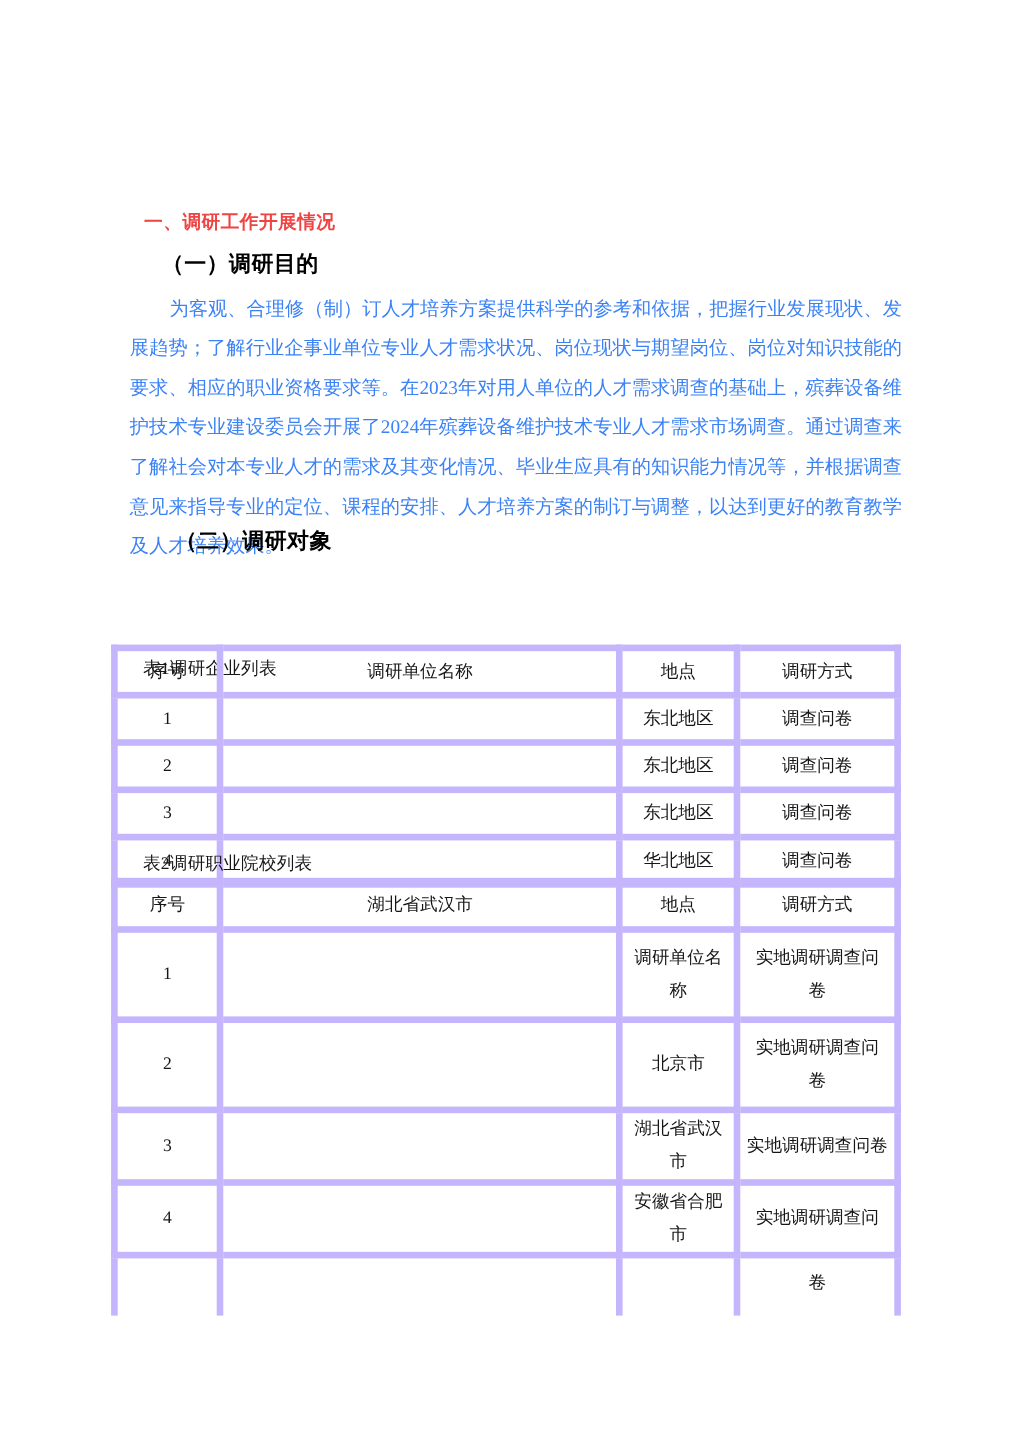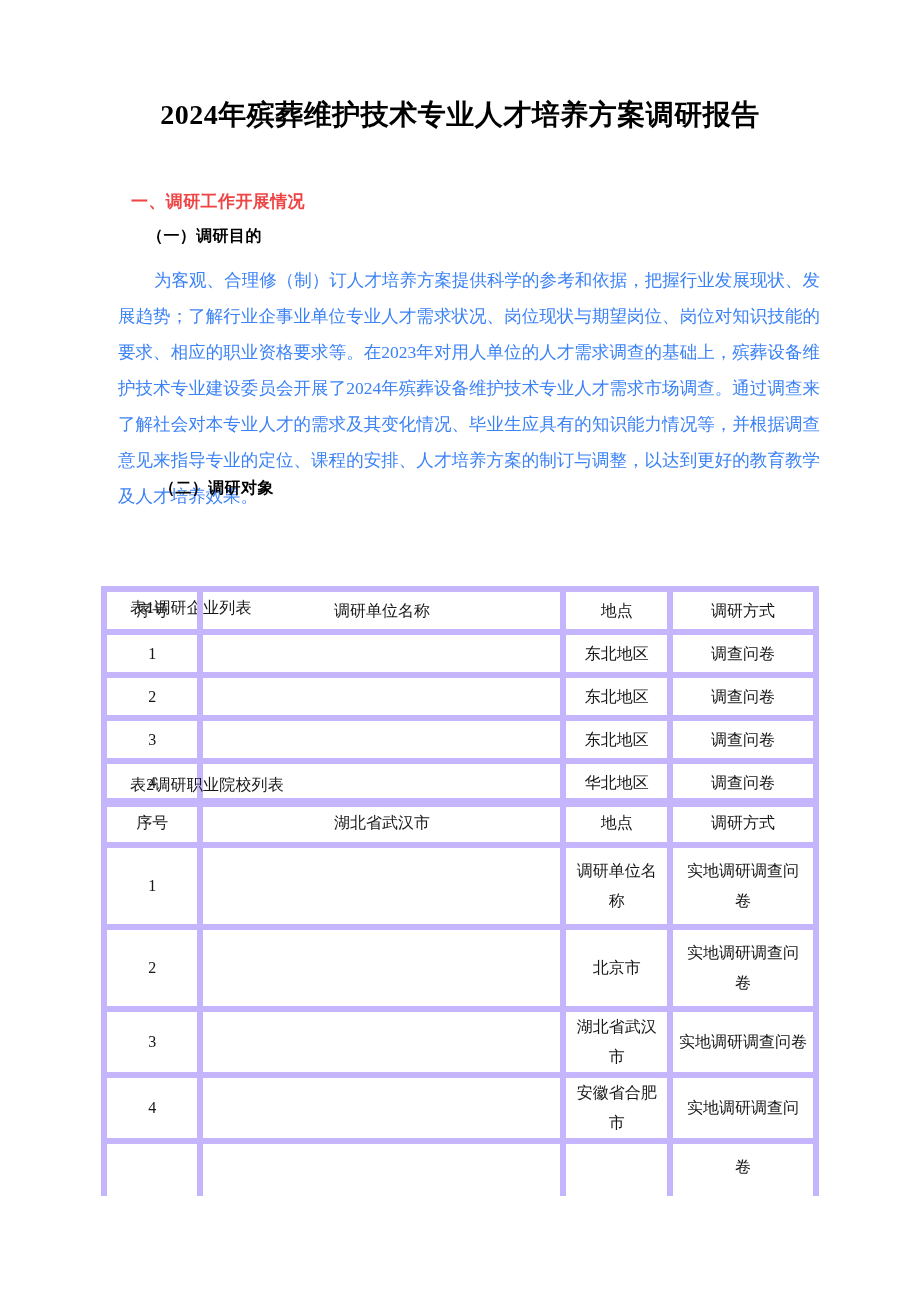--- a/index.html
+++ b/index.html
@@ -36,21 +36,21 @@
     position: absolute;
     left: 131px;
     font-size: 17px;
     font-weight: 700;
     color: #ef4444;
     letter-spacing: 0.4px;
   }
   .h2-heading {
     position: absolute;
     left: 147px;
-    font-size: 16px;
+    font-size: 20px;
     font-weight: 700;
     color: #000000;
     letter-spacing: 0.4px;
   }
   .body-par {
     position: absolute;
     left: 118px;
     width: 702px;
     font-size: 17.5px;
     line-height: 36px;
@@ -106,21 +106,20 @@
     display: block;
     text-align: center;
   }
   td.loc-left { text-align: left; padding-left: 6px; }
 </style>
 </head>
 <body>
 
 <div class="page">
 
-  <div class="doc-title">2024年殡葬维护技术专业人才培养方案调研报告</div>
 
   <div class="h1-heading" style="top:190px;">一、调研工作开展情况</div>
 
   <div class="h2-heading" style="top:226px;">（一）调研目的</div>
 
   <div class="body-par" style="top:262px;"><span class="indent"></span><span>为客观、合理修（制）订人才培养方案提供科学的参考和依据，把握行业发展现状、发展趋势；了解行业企事业单位专业人才需求状况、岗位现状与期望岗位、岗位对知识技能的要求、相应的职业资格要求等。在2023年对用人单位的人才需求调查的基础上，殡葬设备维护技术专业建设委员会开展了2024年殡葬设备维护技术专业人才需求市场调查。通过调查来了解社会对本专业人才的需求及其变化情况、毕业生应具有的知识能力情况等，并根据调查意见来指导专业的定位、课程的安排、人才培养方案的制订与调整，以达到更好的教育教学及人才培养效果。</span></div>
 
   <div class="h2-heading" style="top:478px;margin-left:12px;">（二）调研对象</div>
 
 

